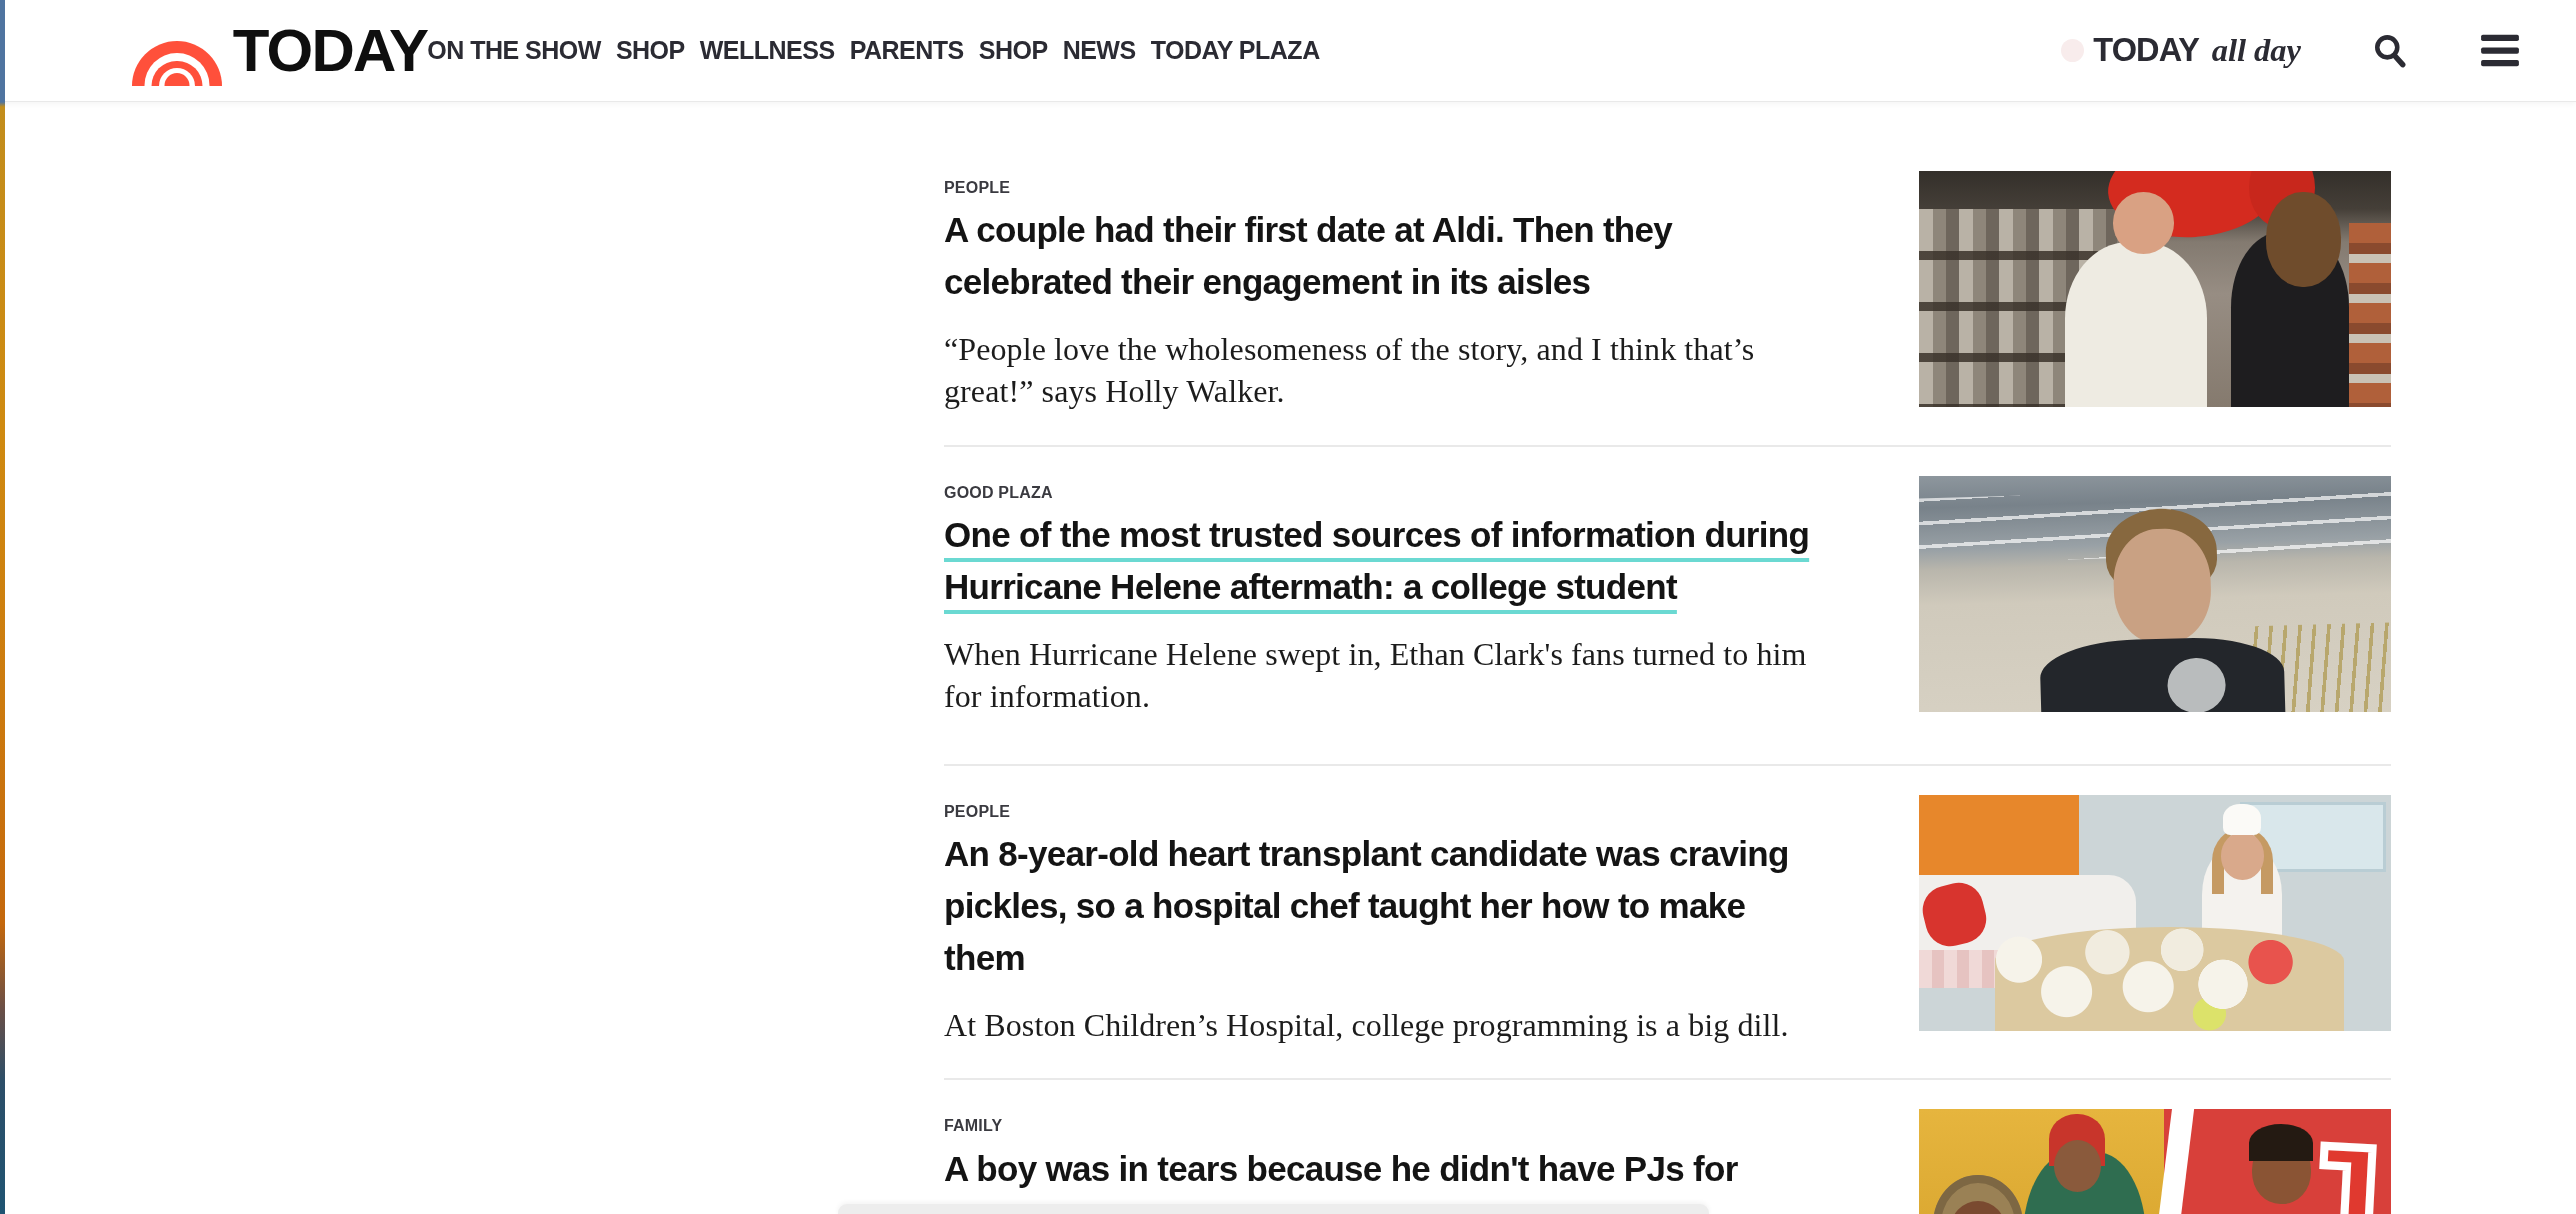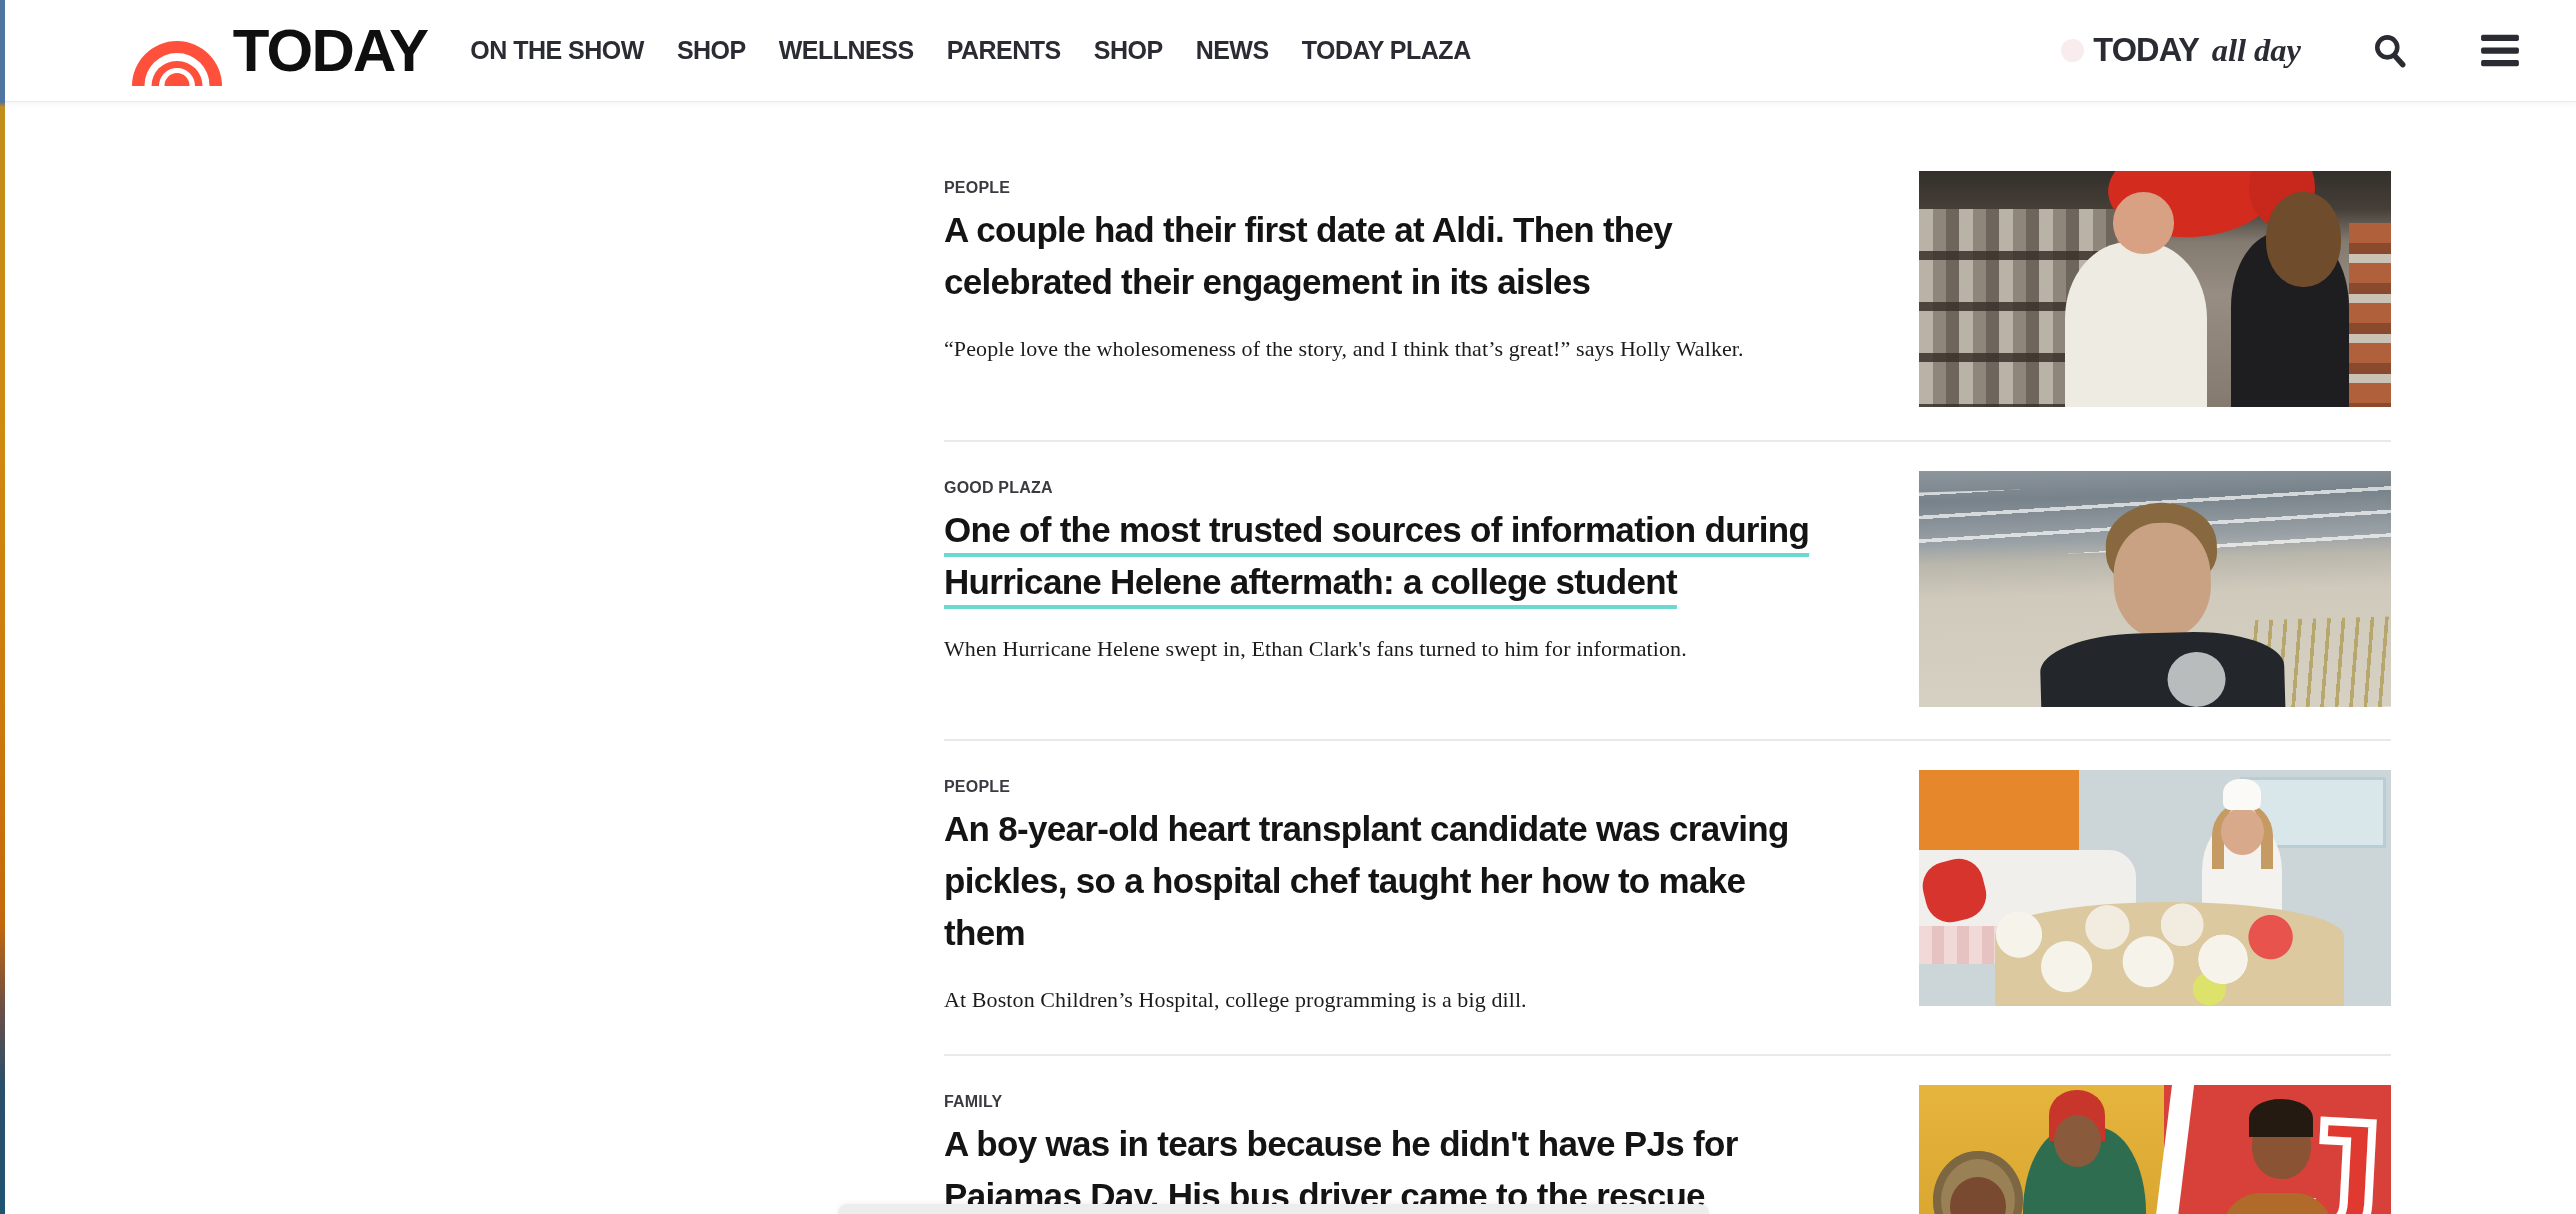--- a/index.html
+++ b/index.html
@@ -30,21 +30,21 @@
   .sunrise{position:relative;width:90px;height:70px;}
   .sunrise i{position:absolute;bottom:0;left:50%;transform:translateX(-50%);
     border-radius:271px 271px 0 0;}
   .sunrise .a1{width:90px;height:45px;background:#FF503B;}
   .sunrise .a2{width:65px;height:32.5px;background:#ffffff;}
   .sunrise .a3{width:51px;height:25px;background:#FF503B;}
   .sunrise .a4{width:36px;height:18px;background:#ffffff;}
   .sunrise .a5{width:25px;height:12.6px;background:#FF503B;}
   .logo-word{font-size:60px;font-weight:800;letter-spacing:-1.8px;color:#0f0f0f;}
 
-  .nav{display:flex;align-items:center;gap:33px;margin-left:43px;}
+  .nav{display:flex;align-items:center;gap:15px;}
   .nav-item{
     font-size:25px;font-weight:700;color:#2b2b33;letter-spacing:-0.5px;
     cursor:pointer;white-space:nowrap;
   }
 
   .header-right{margin-left:auto;display:flex;align-items:center;gap:69px;}
   .allday{display:flex;align-items:center;gap:9px;cursor:pointer;}
   .allday-dot{width:23.5px;height:23.5px;border-radius:50%;background:#f8ecec;}
   .allday-bold{font-size:32.5px;font-weight:800;color:#2b2b33;letter-spacing:-0.9px;}
   .allday-italic{font-size:32.5px;font-style:italic;font-weight:700;
@@ -61,21 +61,21 @@
   .headline{
     margin-top:7.2px;font-size:35px;font-weight:600;color:#141414;
     line-height:52px;letter-spacing:-0.7px;cursor:pointer;
   }
   .headline.link-teal{
     text-decoration:underline;text-decoration-color:#6BD9D2;
     text-decoration-thickness:3.6px;text-underline-offset:10.8px;
   }
   .dek{
     margin-top:20px;font-family:"Liberation Serif","DejaVu Serif",serif;
-    font-size:22px;line-height:42px;color:#1c1c1c;letter-spacing:0.1px;
+    font-size:32px;line-height:42px;color:#1c1c1c;letter-spacing:0.1px;
   }
 
   .thumb{position:absolute;right:0;top:0;width:472px;height:236px;overflow:hidden;
     cursor:pointer;background:#ddd;}
 
   
   .t1{background:linear-gradient(180deg,#332f2a 0%,#453f38 16%,#837a70 30%,#978d83 52%,#857a6e 100%);}
   .t1 .shelves{position:absolute;left:0;top:16%;width:42%;height:84%;
     background:
       repeating-linear-gradient(180deg, rgba(58,50,42,0) 0 42px, rgba(58,50,42,.85) 42px 51px),

